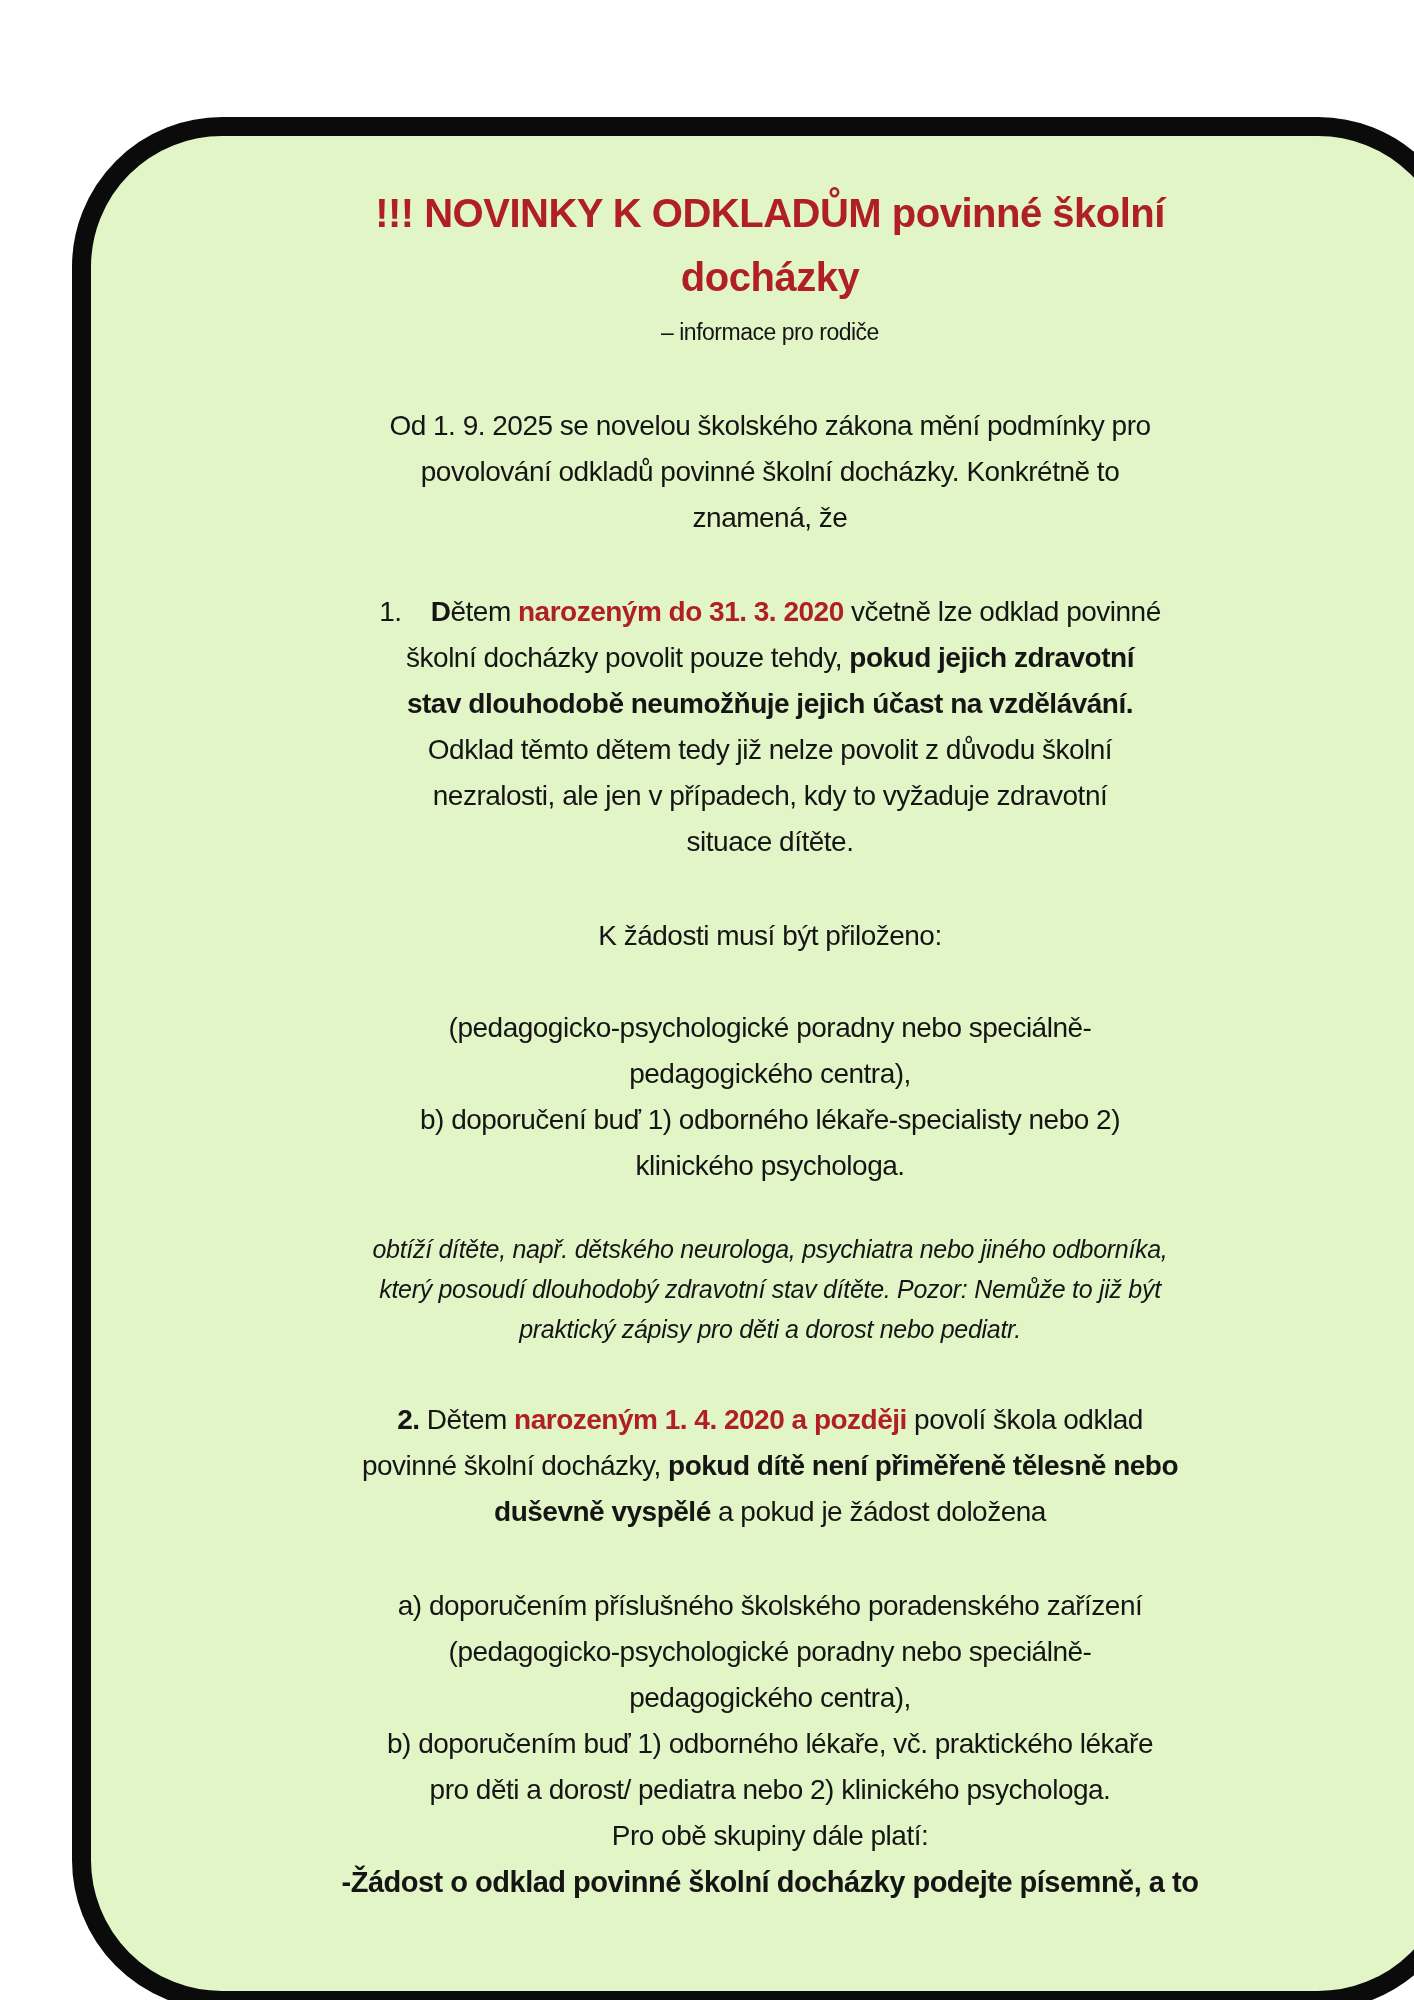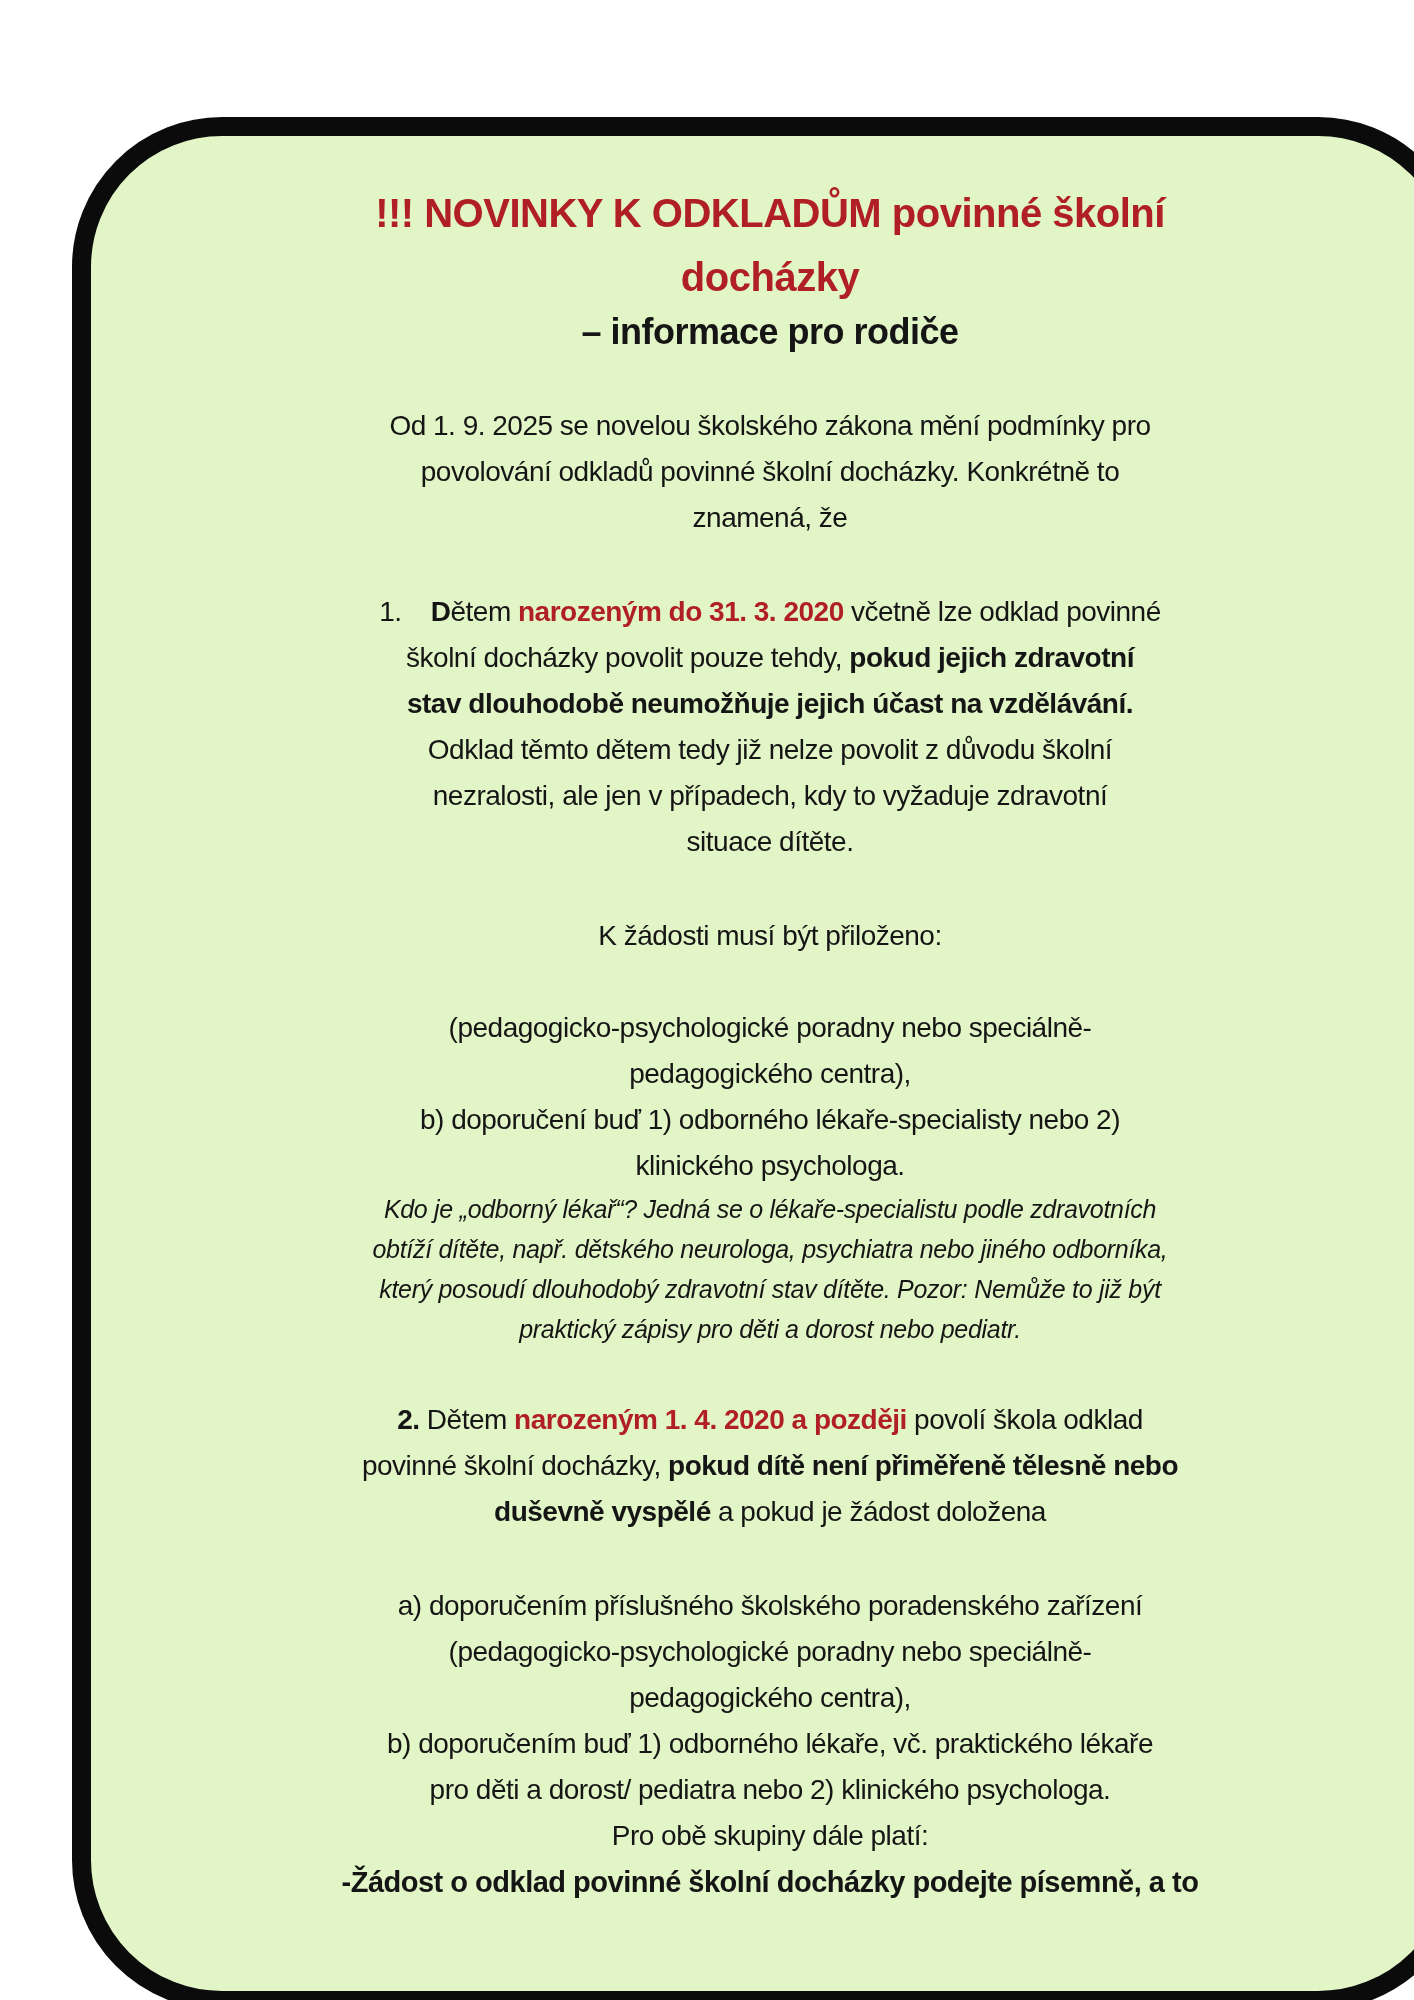--- a/index.html
+++ b/index.html
@@ -35,24 +35,23 @@
   .block{margin:0;}
   .block.gap{margin-top:48px;}
   .title{
     font-size:40px;
     line-height:64px;
     font-weight:700;
     color:var(--red);
     letter-spacing:-0.5px;
   }
   .subtitle{
-    font-size:36px;
+    font-size:23px;
     line-height:46px;
     letter-spacing:-0.5px;
-    font-weight:bold;
   }
   .body{
     font-size:28px;
     line-height:46px;
     letter-spacing:-0.5px;
   }
   .note{
     font-size:25px;
     line-height:40px;
     font-style:italic;
@@ -70,20 +69,20 @@
 </head>
 <body>
 
 <div class="card">
   <div class="content" id="content">
       <div class="block title"><span class="b r">!!! NOVINKY K ODKLADŮM povinné školní</span><br><span class="b r">docházky</span></div>
       <div class="block subtitle"><span>– informace pro rodiče</span></div>
       <div class="block body gap"><span>Od 1. 9. 2025 se novelou školského zákona mění podmínky pro</span><br><span>povolování odkladů povinné školní docházky. Konkrétně to</span><br><span>znamená, že</span></div>
       <div class="block body gap"><span>1.&nbsp;&nbsp;&nbsp;&nbsp;</span><span class="b">D</span><span>ětem </span><span class="b r">narozeným do 31. 3. 2020</span><span> včetně lze odklad povinné</span><br><span>školní docházky povolit pouze tehdy, </span><span class="b">pokud jejich zdravotní</span><br><span class="b">stav dlouhodobě neumožňuje jejich účast na vzdělávání.</span><br><span>Odklad těmto dětem tedy již nelze povolit z důvodu školní</span><br><span>nezralosti, ale jen v případech, kdy to vyžaduje zdravotní</span><br><span>situace dítěte.</span></div>
       <div class="block body gap"><span>K žádosti musí být přiloženo:</span><br><br><span>(pedagogicko-psychologické poradny nebo speciálně-</span><br><span>pedagogického centra),</span><br><span>b) doporučení buď 1) odborného lékaře-specialisty nebo 2)</span><br><span>klinického psychologa.</span></div>
-      <div class="block note"><span>Kdo je „odborný lékař“? Jedná se o lékaře-specialistu podle zdravotních</span><br><span>obtíží dítěte, např. dětského neurologa, psychiatra nebo jiného odborníka,</span><br><span>který posoudí dlouhodobý zdravotní stav dítěte. Pozor: Nemůže to již být</span><br><span>praktický zápisy pro děti a dorost nebo pediatr.</span></div>
+      <div class="block note"><br><span>obtíží dítěte, např. dětského neurologa, psychiatra nebo jiného odborníka,</span><br><span>který posoudí dlouhodobý zdravotní stav dítěte. Pozor: Nemůže to již být</span><br><span>praktický zápisy pro děti a dorost nebo pediatr.</span></div>
       <div class="block body gap"><span class="b">2.</span><span> Dětem </span><span class="b r">narozeným 1. 4. 2020 a později</span><span> povolí škola odklad</span><br><span>povinné školní docházky, </span><span class="b">pokud dítě není přiměřeně tělesně nebo</span><br><span class="b">duševně vyspělé</span><span> a pokud je žádost doložena</span></div>
       <div class="block body gap"><span>a) doporučením příslušného školského poradenského zařízení</span><br><span>(pedagogicko-psychologické poradny nebo speciálně-</span><br><span>pedagogického centra),</span></div>
       <div class="block body"><span>b) doporučením buď 1) odborného lékaře, vč. praktického lékaře</span><br><span>pro děti a dorost/ pediatra nebo 2) klinického psychologa.</span></div>
       <div class="block body"><span>Pro obě skupiny dále platí:</span></div>
       <div class="block final"><span class="b">-Žádost o odklad povinné školní docházky podejte písemně, a to</span><br></div>
     </div>
 </div>
 
 </body></html>

